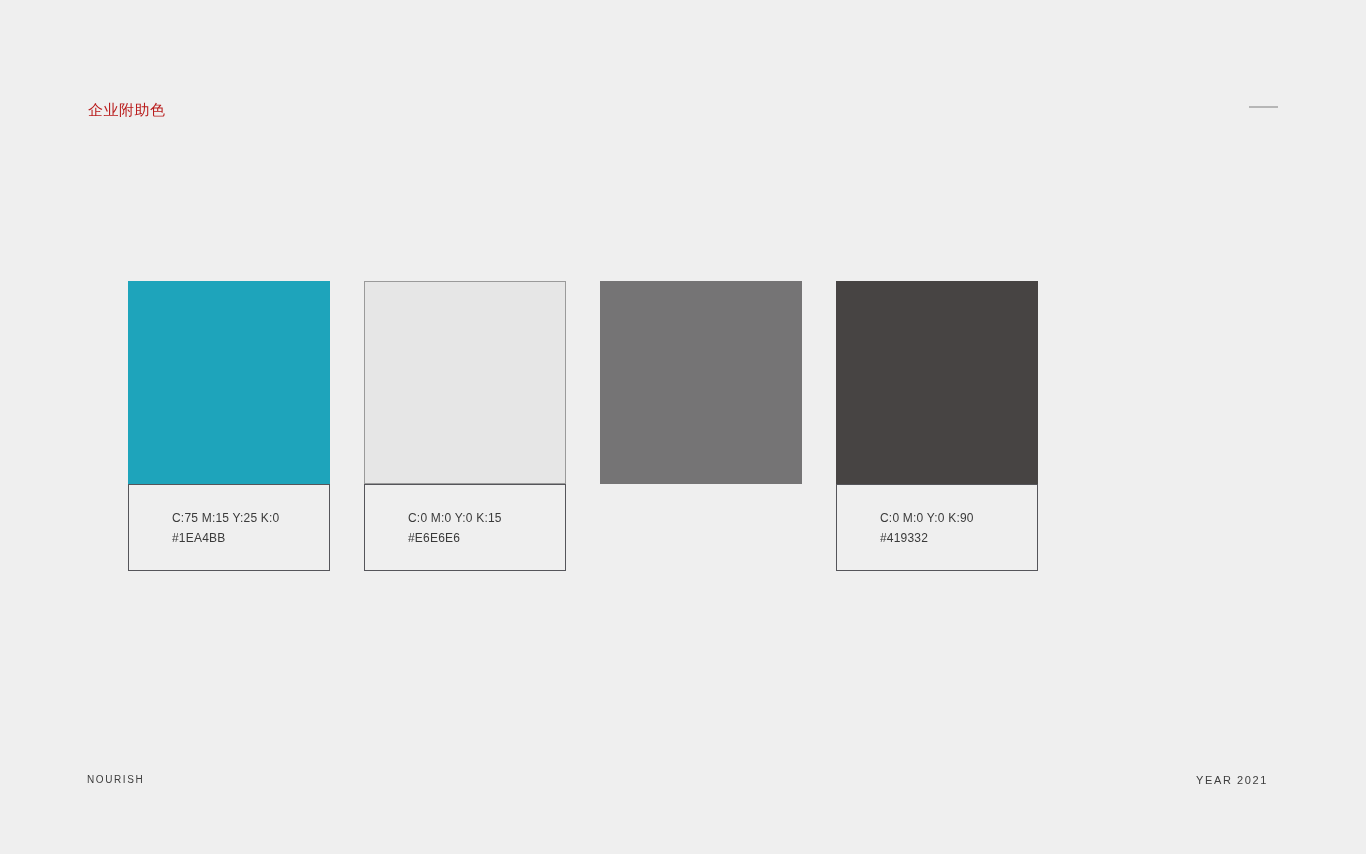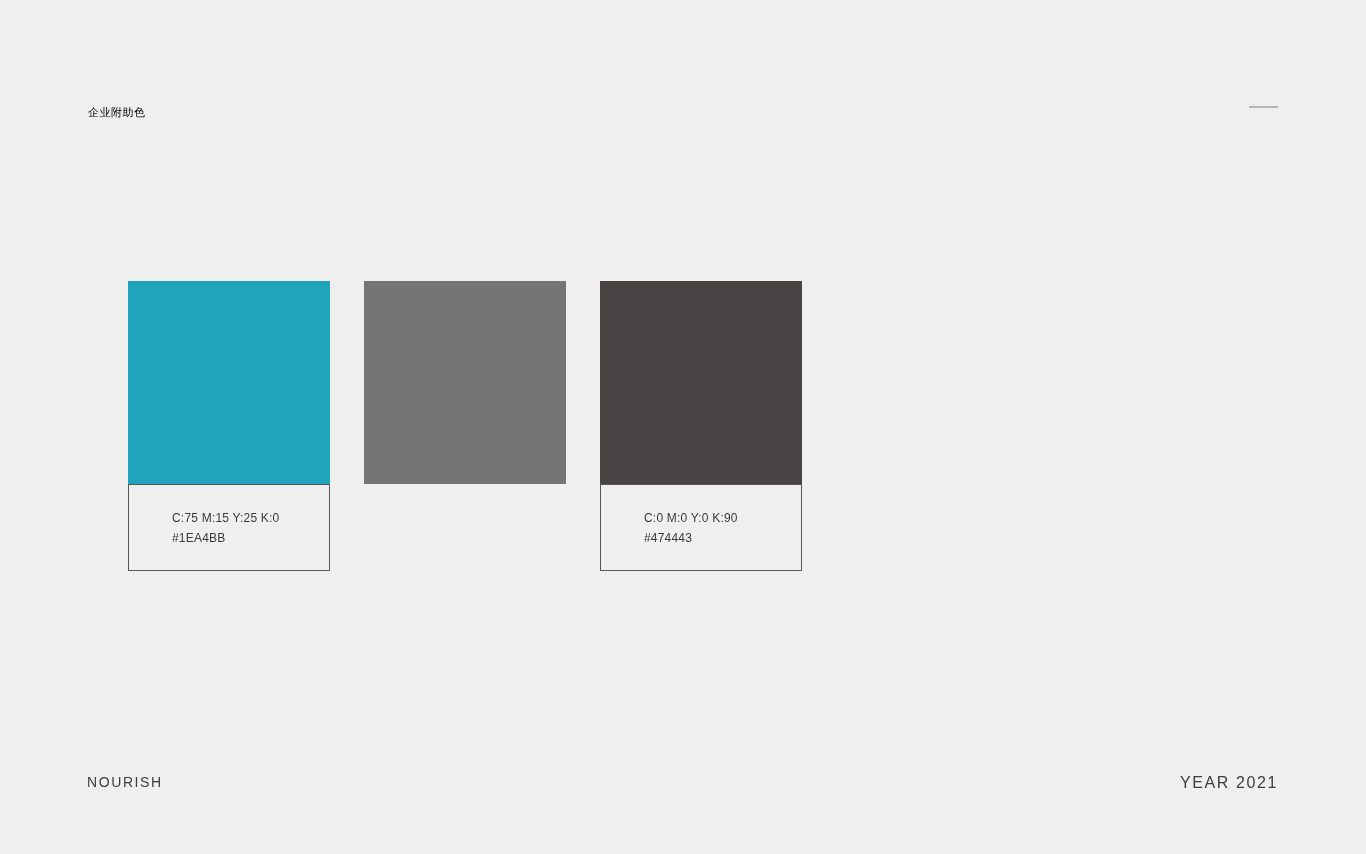--- a/index.html
+++ b/index.html
@@ -20,25 +20,26 @@
     position: absolute;
     left: 0;
     top: 0;
     width: 1366px;
     height: 160px;
   }
   .page-title {
     position: absolute;
     left: 88px;
     top: 101px;
-    font-size: 11px;
+    font-size: 15px;
     line-height: 22px;
-    color: #000000;
+    color: #b91c1c;
     letter-spacing: 0.5px;
     white-space: nowrap;
+    font-family: Liberation Mono, monospace;
   }
   .header-rule {
     position: absolute;
     left: 1249px;
     top: 106px;
     width: 29px;
     height: 0;
     border-top: 2px solid #b6b6b6;
   }
 
@@ -90,30 +91,30 @@
     position: absolute;
     left: 0;
     top: 760px;
     width: 1366px;
     height: 40px;
   }
   .footer-left {
     position: absolute;
     left: 87px;
     top: 14px;
-    font-size: 14px;
+    font-size: 10px;
     letter-spacing: 1.6px;
     color: #3d3d3d;
     white-space: nowrap;
   }
   .footer-right {
     position: absolute;
-    right: 88px;
+    right: 98px;
     top: 14px;
-    font-size: 16px;
+    font-size: 11px;
     letter-spacing: 1.6px;
     color: #3d3d3d;
     white-space: nowrap;
   }
 </style>
 </head>
 <body>
 
 <div class="header">
   <div class="page-title">企业附助色</div>
@@ -122,27 +123,34 @@
 
 <div class="palette">
     <div class="swatch-card">
       <div class="swatch-color" style="background: rgb(30, 164, 187);"></div>
       <div class="swatch-label">
         <div class="swatch-cmyk">C:75 M:15 Y:25 K:0</div>
         <div class="swatch-hex">#1EA4BB</div>
       </div>
     </div>
     <div class="swatch-card">
+      <div class="swatch-color bordered" style="background: rgb(230, 230, 230);"></div>
+      <div class="swatch-label">
+        <div class="swatch-cmyk">C:0 M:0 Y:0 K:15</div>
+        <div class="swatch-hex">#E6E6E6</div>
+      </div>
+    </div>
+    <div class="swatch-card">
       <div class="swatch-color" style="background: rgb(117, 116, 117);"></div>
     </div>
     <div class="swatch-card">
       <div class="swatch-color" style="background: rgb(71, 68, 67);"></div>
       <div class="swatch-label">
         <div class="swatch-cmyk">C:0 M:0 Y:0 K:90</div>
-        <div class="swatch-hex">#474443</div>
+        <div class="swatch-hex">#419332</div>
       </div>
     </div>
   </div>
 
 <div class="footer">
   <div class="footer-left">NOURISH</div>
   <div class="footer-right">YEAR 2021</div>
 </div>
 
 </body></html>

